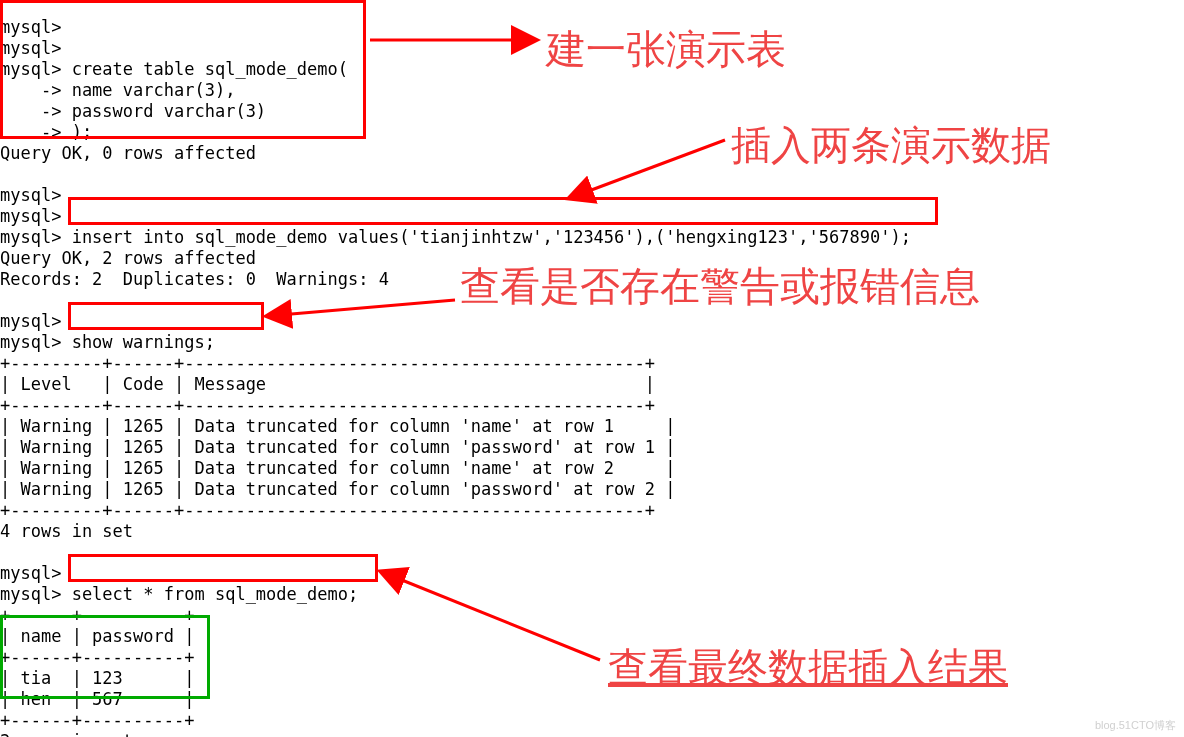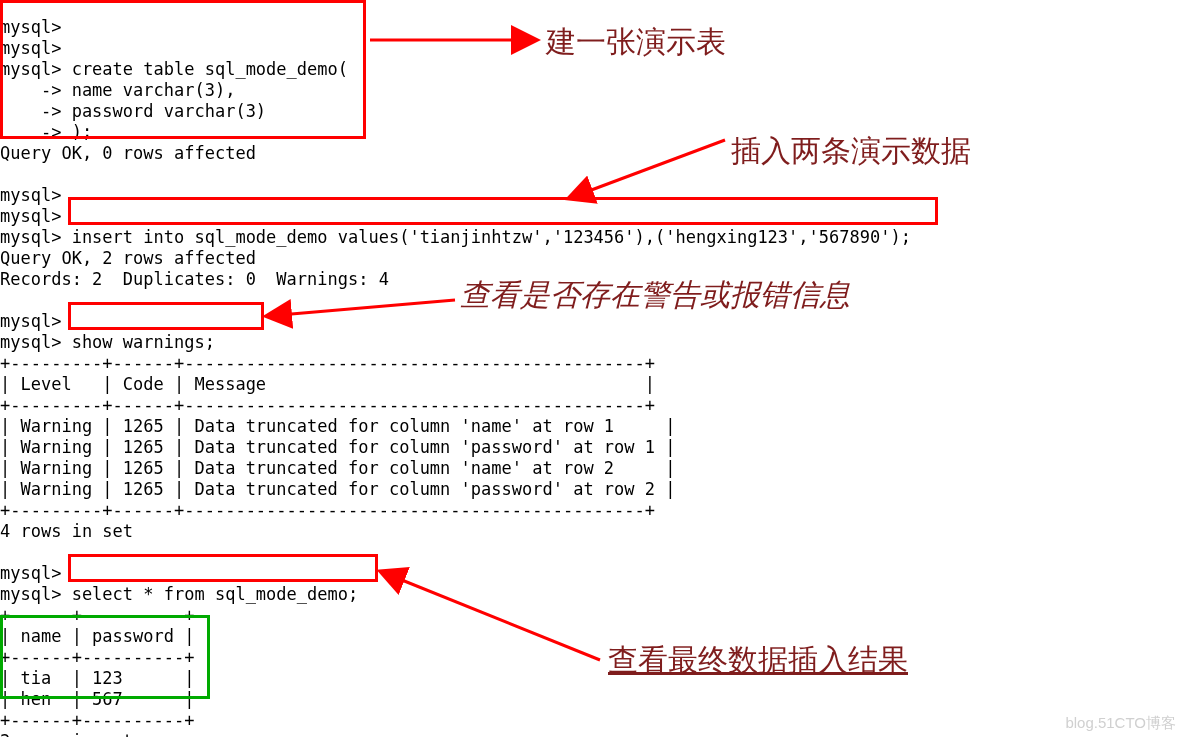--- a/index.html
+++ b/index.html
@@ -17,22 +17,22 @@
   .terminal {
     position: absolute;
     top: 0;
     left: 0;
     white-space: pre;
     line-height: 21px;
   }
   .annotation {
     position: absolute;
     font-family: "Microsoft YaHei", "SimSun", sans-serif;
-    color: #7f1d1d;
-    font-size: 30px;
+    color: #ef4444;
+    font-size: 40px;
     white-space: nowrap;
   }
   .redbox {
     position: absolute;
     border: 3px solid #ff0000;
     background: transparent;
     box-sizing: border-box;
   }
   .greenbox {
     position: absolute;
@@ -42,21 +42,21 @@
   }
   svg.arrow {
     position: absolute;
     overflow: visible;
   }
   .watermark {
     position: absolute;
     right: 8px;
     bottom: 4px;
     font-family: sans-serif;
-    font-size: 15px;
+    font-size: 11px;
     color: #d0d0d0;
   }
 </style>
 </head>
 <body>
 
 <pre class="terminal" id="term">mysql&gt;
 mysql&gt;
 mysql&gt; create table sql_mode_demo(
     -&gt; name varchar(3),
@@ -97,23 +97,23 @@
 <div class="redbox" style="left:68px; top:197px; width:870px; height:28px;"></div>
 
 <div class="redbox" style="left:68px; top:302px; width:196px; height:28px;"></div>
 
 <div class="redbox" style="left:68px; top:554px; width:310px; height:28px;"></div>
 
 <div class="greenbox" style="left:0px; top:615px; width:210px; height:84px;"></div>
 
 <div class="annotation" style="left:546px; top:22px;">建一张演示表</div>
 
-<div class="annotation" style="left:731px; top:118px;margin-top:13px;">插入两条演示数据</div>
+<div class="annotation" style="left:731px; top:118px;">插入两条演示数据</div>
 
-<div class="annotation" style="left:460px; top:275px;font-style:italic;">查看是否存在警告或报错信息</div>
+<div class="annotation" style="left:460px; top:259px;">查看是否存在警告或报错信息</div>
 
 <div class="annotation" style="left:608px; top:640px;text-decoration:underline;">查看最终数据插入结果</div>
 
 <svg class="arrow" style="left:0; top:0;" width="1184" height="737">
   <defs>
     <marker id="ah1" markerWidth="10" markerHeight="10" refX="8" refY="5" orient="auto">
       <path d="M0,0 L10,5 L0,10 Z" fill="#ff0000"></path>
     </marker>
   </defs>
   <line x1="370" y1="40" x2="535" y2="40" stroke="#ff0000" stroke-width="3" marker-end="url(#ah1)"></line>

